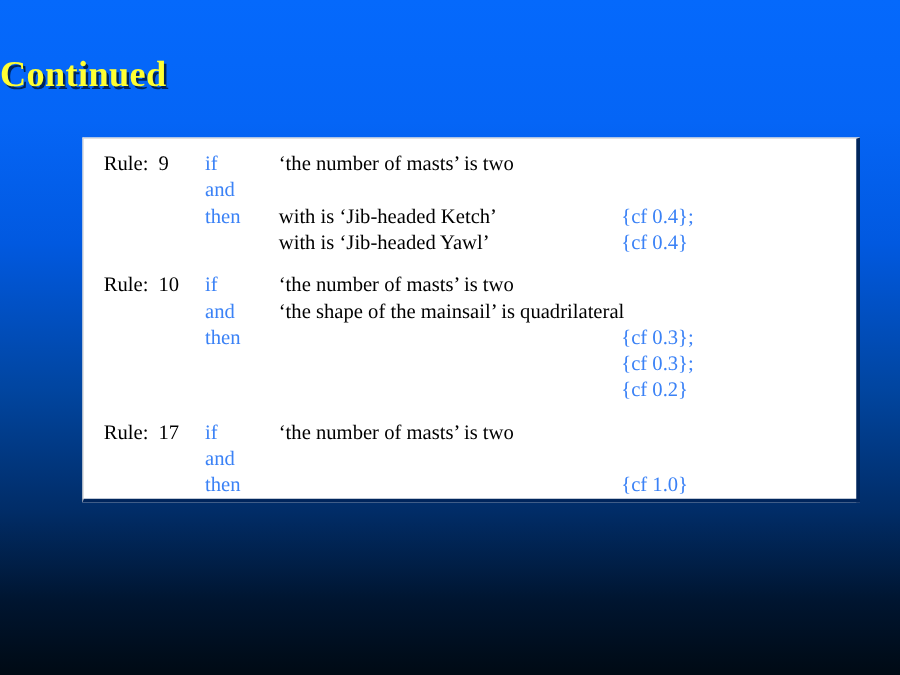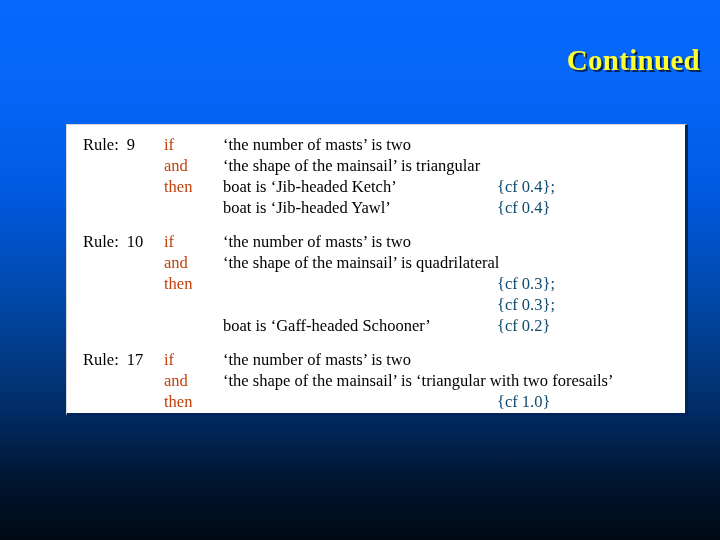--- a/index.html
+++ b/index.html
@@ -27,39 +27,38 @@
         #000a14 100%);
     overflow: hidden;
   }
 
   
   #title-area {
     position: absolute;
     left: 0;
     top: 44px;
     width: 700px;
-    text-align: right;
   }
   #slide-title {
     display: inline-block;
     font-family: "Liberation Serif", "DejaVu Serif", serif;
     font-weight: bold;
     font-size: 29px;
     line-height: 32px;
     color: #ffff33;
     letter-spacing: 0.3px;
     text-shadow: 2px 2px 0 #00255c;
     white-space: nowrap;
   }
 
   
   #content-box {
     position: absolute;
     left: 66px;
-    top: 124px;
+    top: 110px;
     width: 622px;
     height: 292px;
     background: #ffffff;
     border-right: 3px solid #00255c;
     border-bottom: 3px solid #00255c;
     border-top: 1px solid #d8d8d8;
     border-left: 1px solid #d8d8d8;
     box-sizing: border-box;
     overflow: hidden;
   }
@@ -88,38 +87,38 @@
     display: inline-block;
     margin-left: 8px;
   }
 
   .col-keyword {
     position: absolute;
     left: 97px;
     top: 0;
     width: 62px;
     font-size: 16.5px;
-    color: #c2410c;
+    color: #3b82f6;
   }
 
   .col-body {
     position: absolute;
     left: 156px;
     top: 0;
     font-size: 16.5px;
     color: #000000;
     white-space: nowrap;
   }
 
   .col-cf {
     position: absolute;
     left: 430px;
     top: 0;
     font-size: 16.5px;
-    color: #0c4a6e;
+    color: #3b82f6;
     white-space: nowrap;
   }
 
   .block-gap {
     height: 13px;
   }
   .seek-gap {
     height: 9px;
   }
 
@@ -143,31 +142,30 @@
     <div id="box-inner">
         <div class="rule-block">
           <div class="rule-line">
             <div class="col-rule"><span class="rule-word">Rule:</span><span class="rule-num">9</span></div>
             <div class="col-keyword">if</div>
             <div class="col-body">‘the number of masts’ is two</div>
             <div class="col-cf"></div>
           </div>
           <div class="rule-line">
             <div class="col-keyword">and</div>
-            <div class="col-body">‘the shape of the mainsail’ is triangular</div>
             <div class="col-cf"></div>
           </div>
           <div class="rule-line">
             <div class="col-keyword">then</div>
-            <div class="col-body">boat is ‘Jib-headed Ketch’</div>
+            <div class="col-body">with is ‘Jib-headed Ketch’</div>
             <div class="col-cf">{cf 0.4};</div>
           </div>
           <div class="rule-line">
             <div class="col-keyword"></div>
-            <div class="col-body">boat is ‘Jib-headed Yawl’</div>
+            <div class="col-body">with is ‘Jib-headed Yawl’</div>
             <div class="col-cf">{cf 0.4}</div>
           </div>
         </div>
         <div class="block-gap"></div>
         <div class="rule-block">
           <div class="rule-line">
             <div class="col-rule"><span class="rule-word">Rule:</span><span class="rule-num">10</span></div>
             <div class="col-keyword">if</div>
             <div class="col-body">‘the number of masts’ is two</div>
             <div class="col-cf"></div>
@@ -180,35 +178,33 @@
           <div class="rule-line">
             <div class="col-keyword">then</div>
             <div class="col-cf">{cf 0.3};</div>
           </div>
           <div class="rule-line">
             <div class="col-keyword"></div>
             <div class="col-cf">{cf 0.3};</div>
           </div>
           <div class="rule-line">
             <div class="col-keyword"></div>
-            <div class="col-body">boat is ‘Gaff-headed Schooner’</div>
             <div class="col-cf">{cf 0.2}</div>
           </div>
         </div>
         <div class="block-gap"></div>
         <div class="rule-block">
           <div class="rule-line">
             <div class="col-rule"><span class="rule-word">Rule:</span><span class="rule-num">17</span></div>
             <div class="col-keyword">if</div>
             <div class="col-body">‘the number of masts’ is two</div>
             <div class="col-cf"></div>
           </div>
           <div class="rule-line">
             <div class="col-keyword">and</div>
-            <div class="col-body">‘the shape of the mainsail’ is ‘triangular with two foresails’</div>
             <div class="col-cf"></div>
           </div>
           <div class="rule-line">
             <div class="col-keyword">then</div>
             <div class="col-cf">{cf 1.0}</div>
           </div>
         </div>
         <div class="seek-gap"></div>
       </div>
   </div>

